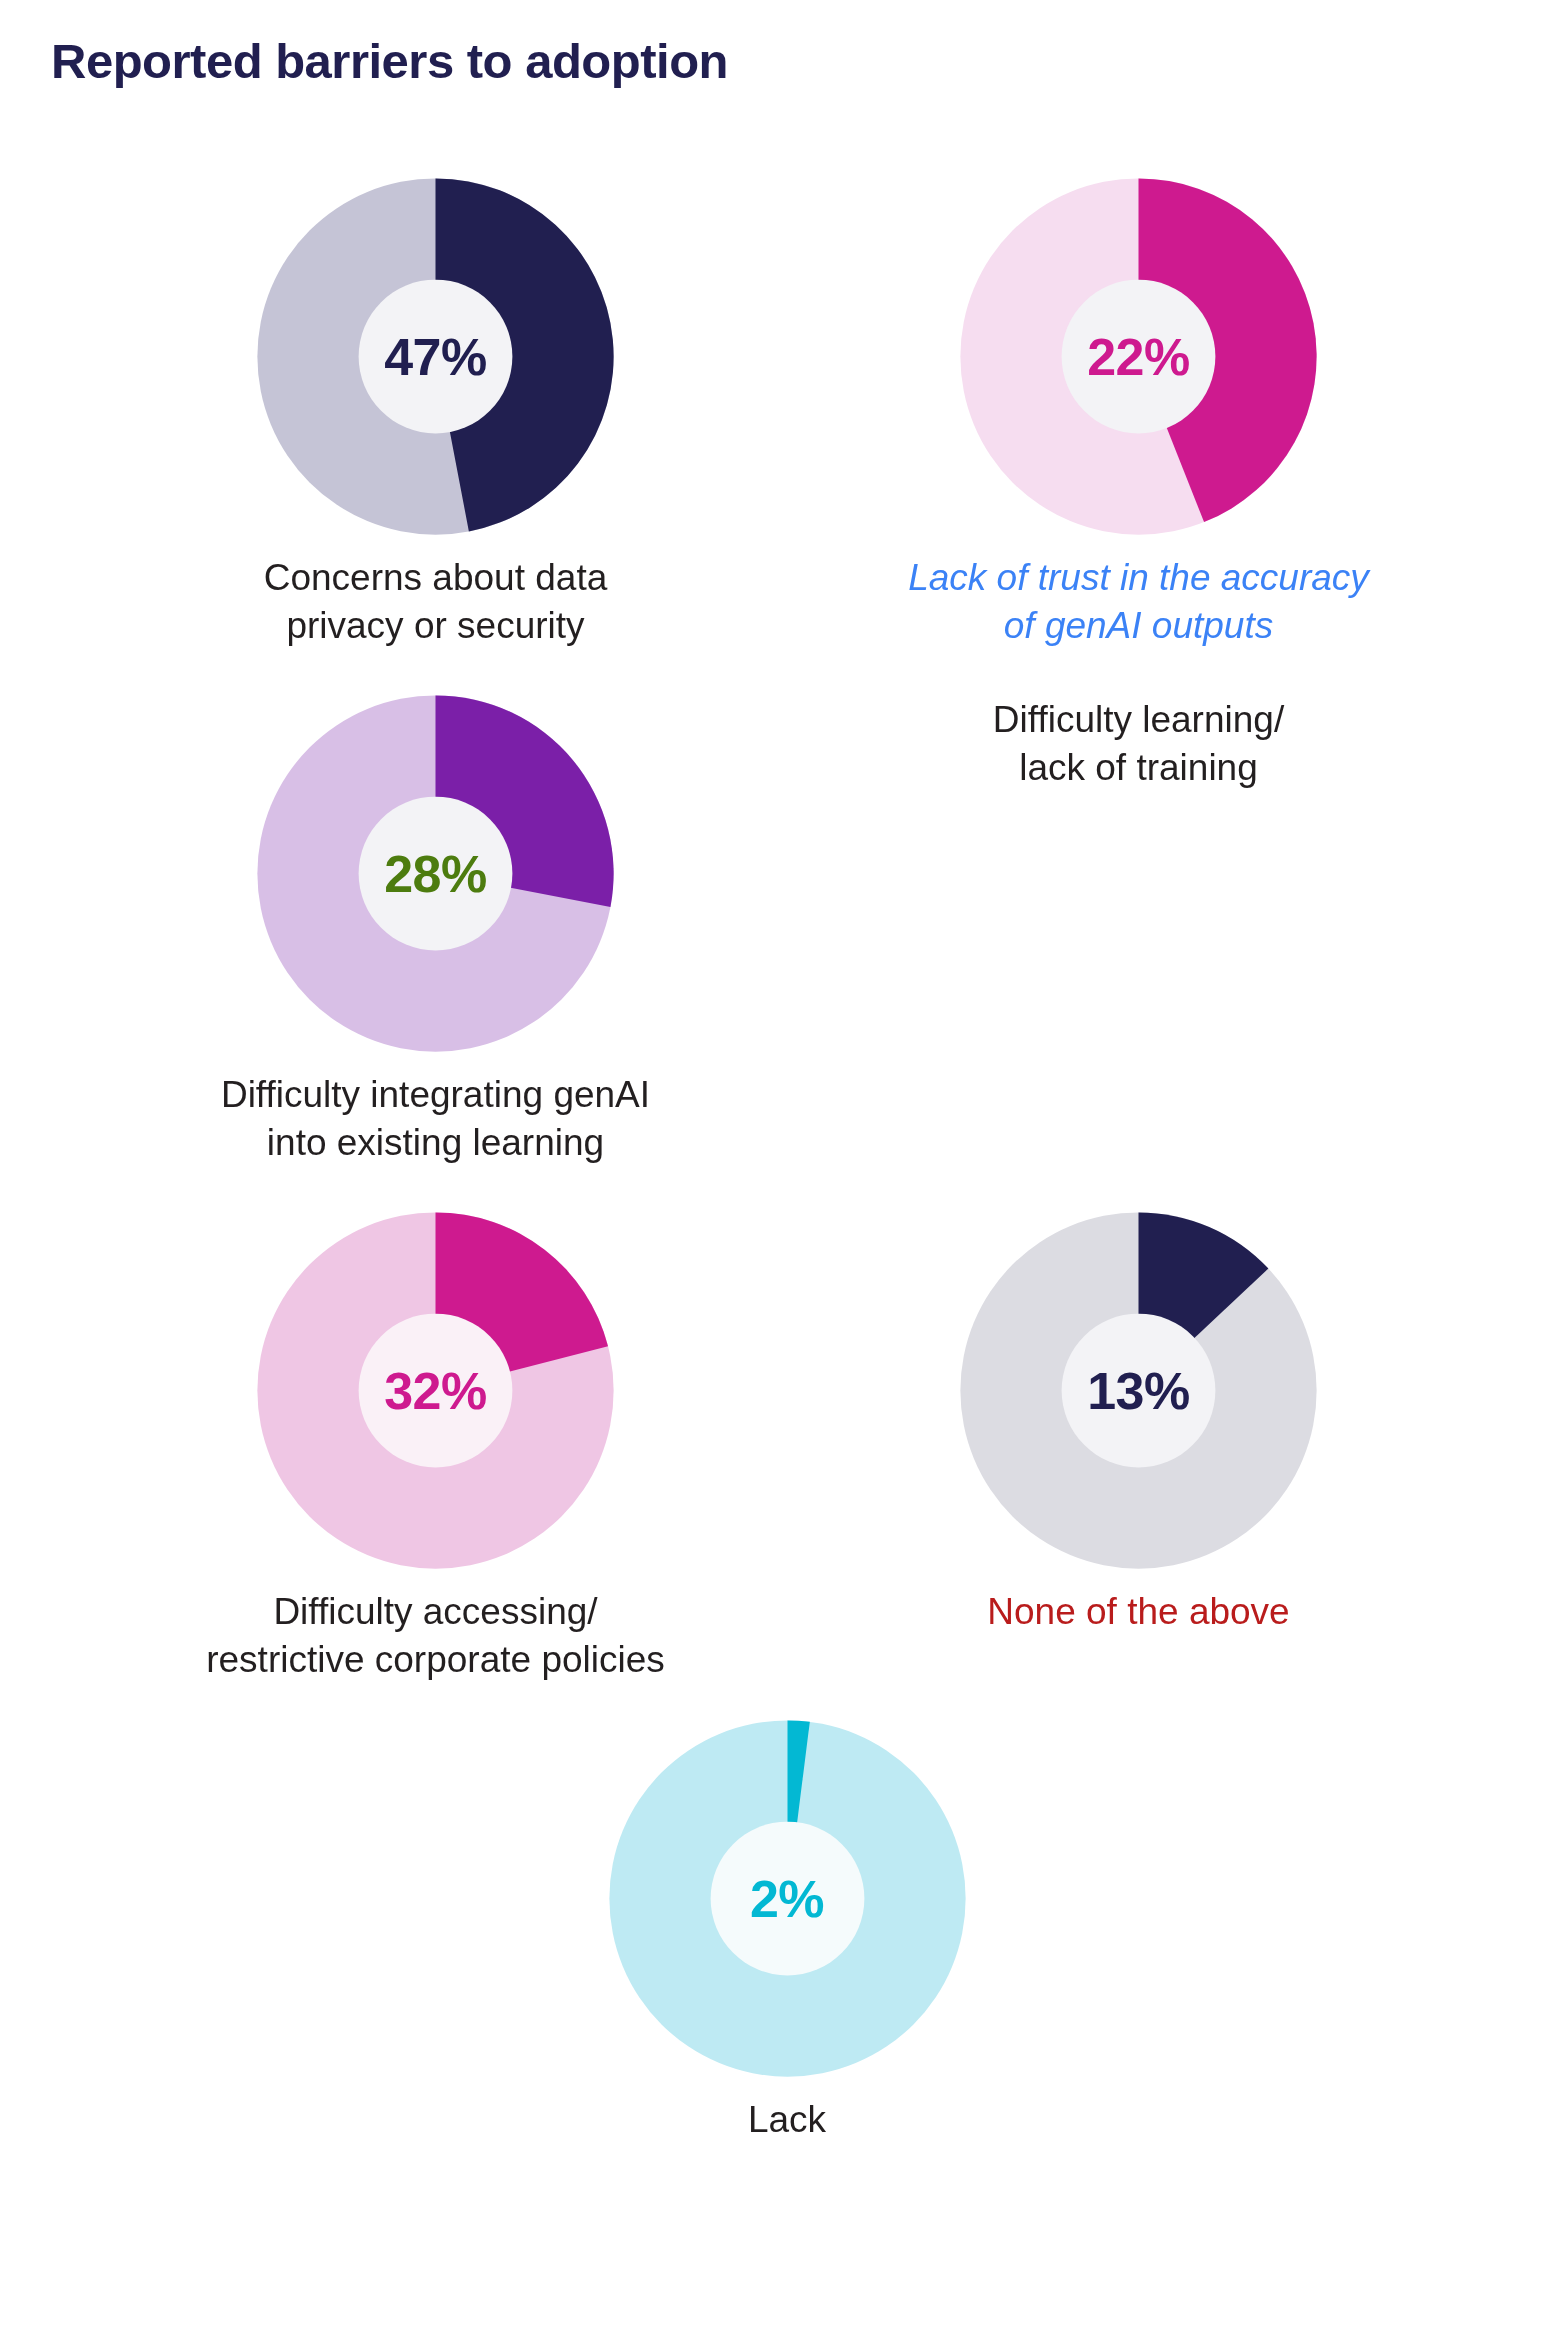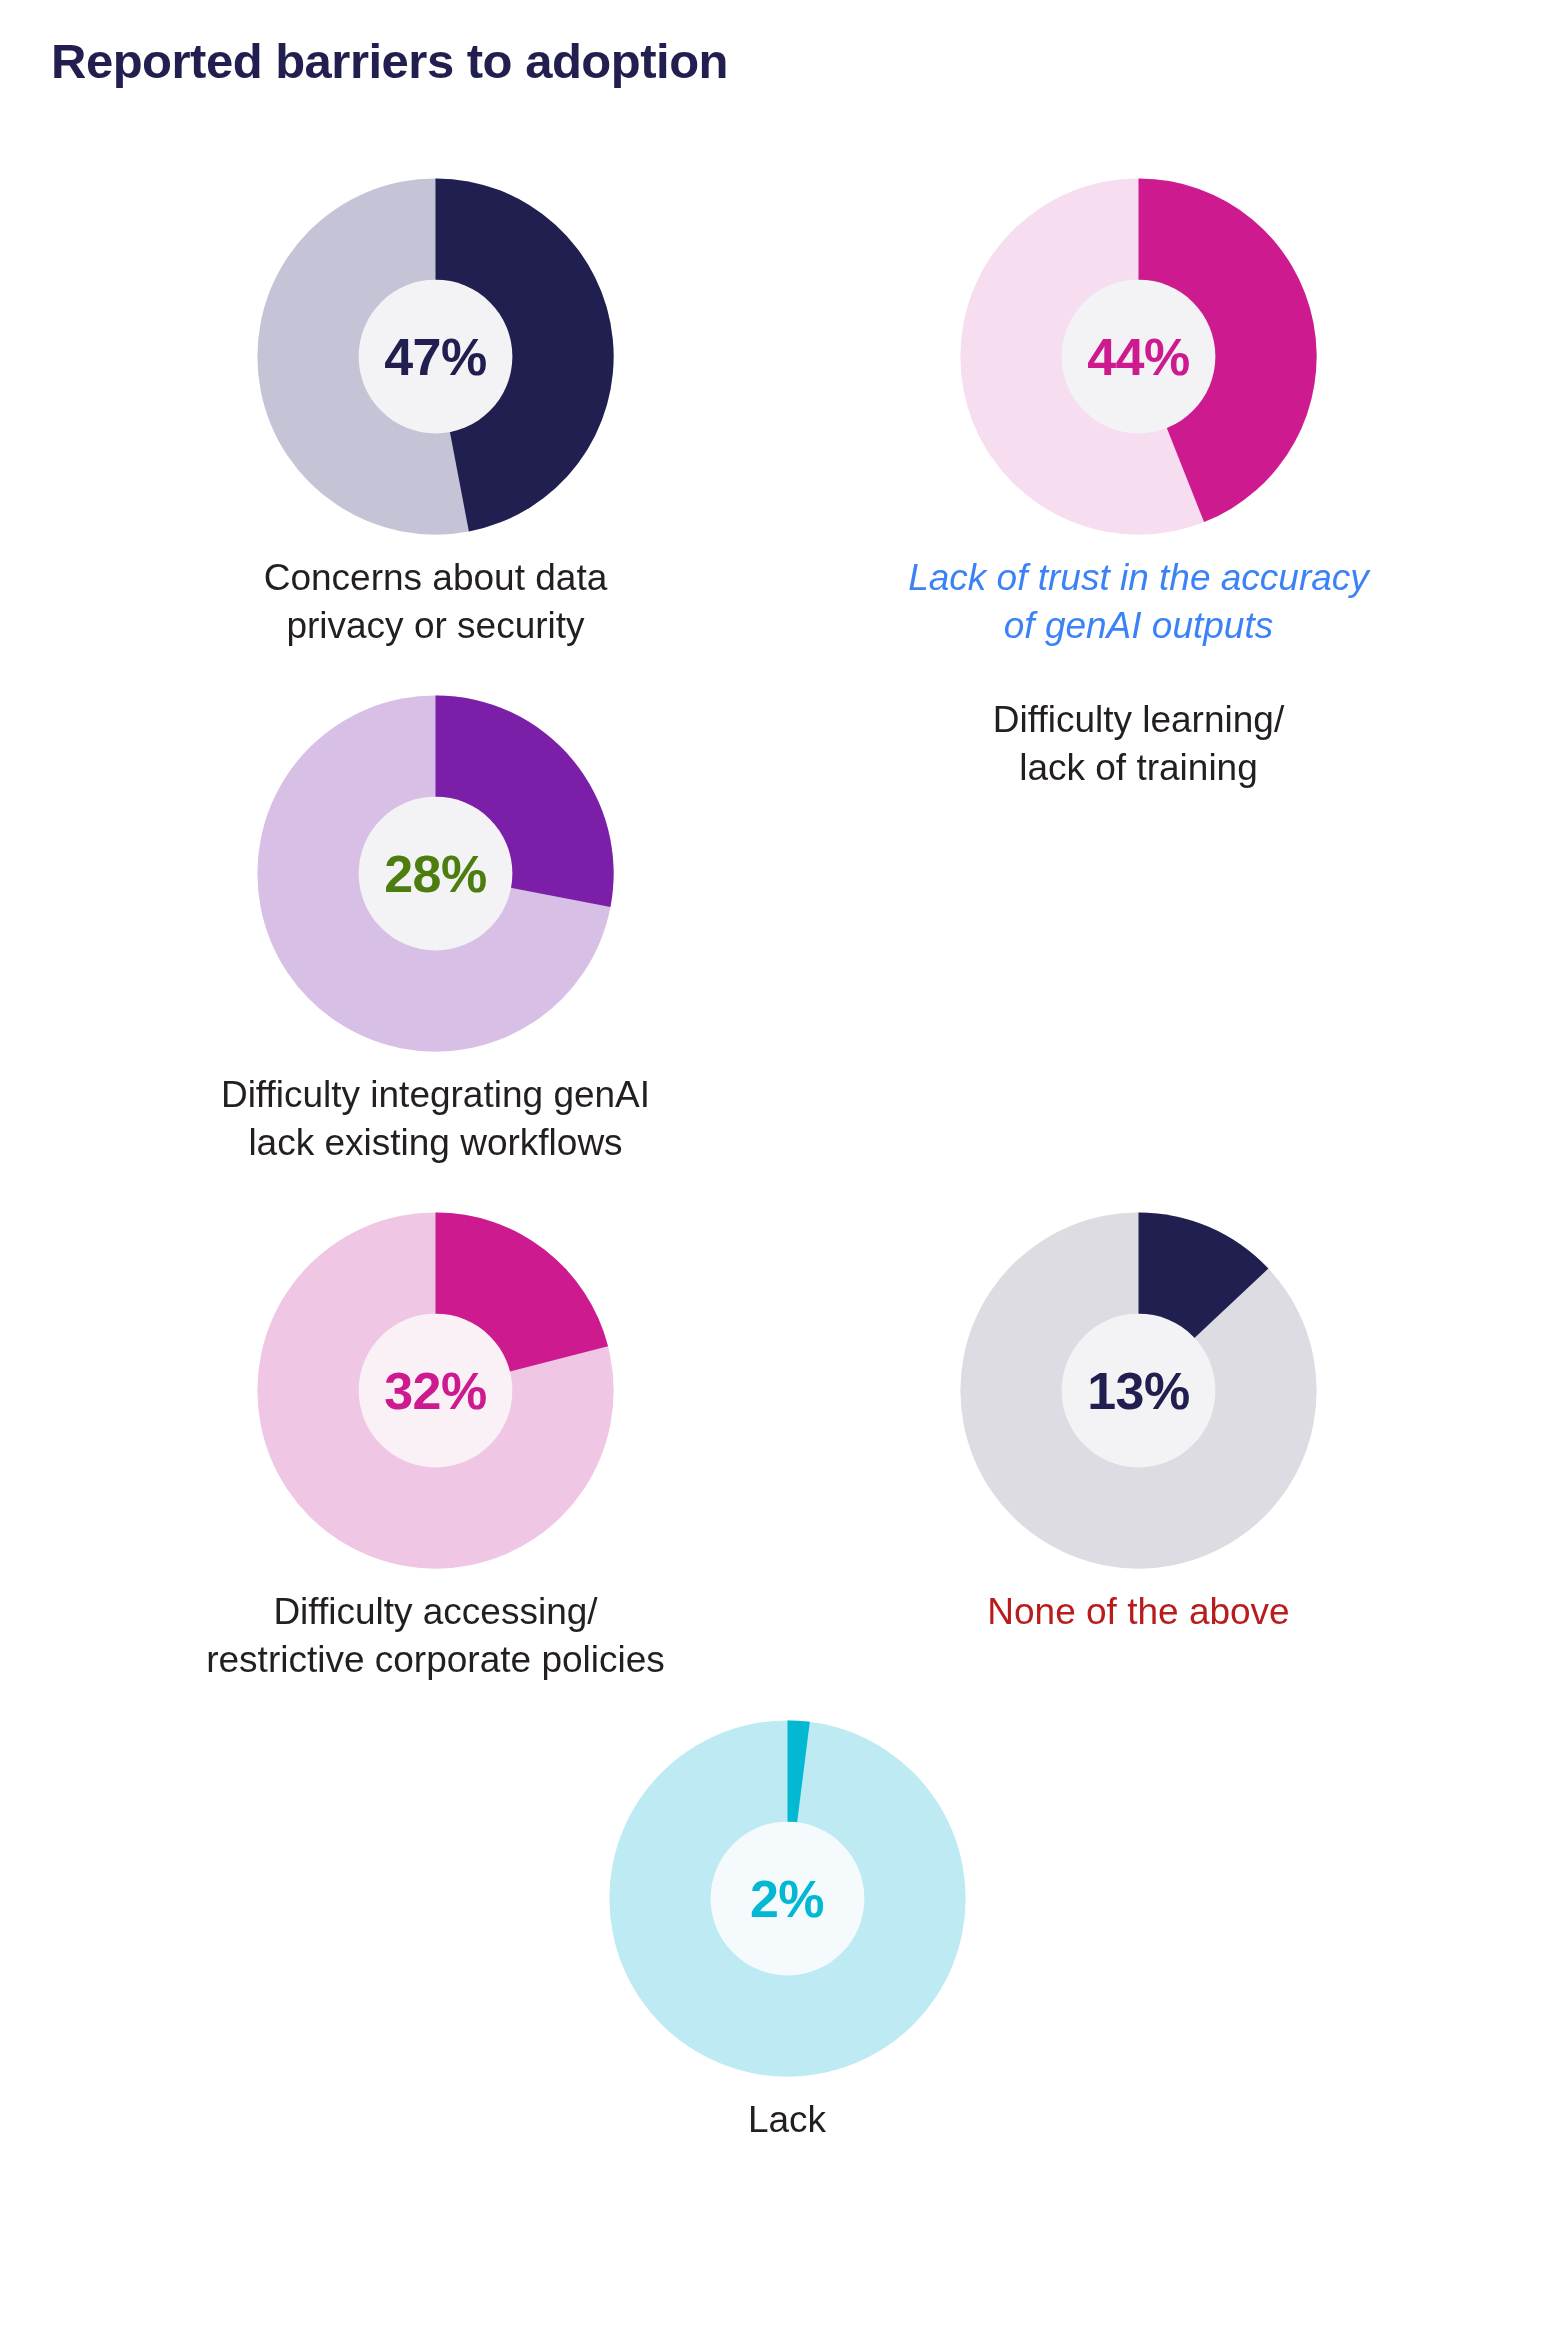--- a/index.html
+++ b/index.html
@@ -127,41 +127,41 @@
         <div class="donut-label" style="color: rgb(35, 31, 32);">Concerns about data
 privacy or security</div>
       </div>
       <div class="donut-card">
         <div class="donut-wrap">
           <svg class="donut-svg" viewBox="0 0 200 200">
               <circle cx="100" cy="100" r="95" fill="#F6DDF0"></circle>
               <path d="M 100 100 L 100 5 A 95 95 0 0 1 134.9718325050444 188.3287661593839 Z" fill="#CE1A8F"></path>
               <circle cx="100" cy="100" r="41" fill="#F3F3F6"></circle>
             </svg>
-          <div class="donut-value" style="color: rgb(206, 26, 143);">44%</div>
+          <div class="donut-value" style="color: rgb(206, 26, 143);">22%</div>
         </div>
         <div class="donut-label" style="color: #3b82f6; font-style: italic;">Lack of trust in the accuracy
 of genAI outputs</div>
       </div>
     </div>
 
     <div class="row-gap-1"></div>
 
     <div class="chart-row row-2">
       <div class="donut-card">
         <div class="donut-wrap">
           <svg class="donut-svg" viewBox="0 0 200 200">
               <circle cx="100" cy="100" r="95" fill="#D8BFE6"></circle>
               <path d="M 100 100 L 100 5 A 95 95 0 0 1 193.31728881922544 117.80122488564386 Z" fill="#7B1FA8"></path>
               <circle cx="100" cy="100" r="41" fill="#F3F3F6"></circle>
             </svg>
           <div class="donut-value" style="color: #4d7c0f;">28%</div>
         </div>
         <div class="donut-label" style="color: rgb(35, 31, 32);">Difficulty integrating genAI
-lack existing  workflows</div>
+into existing  learning</div>
       </div>
       <div class="donut-card">
         <div class="donut-label" style="color: rgb(35, 31, 32);">Difficulty learning/
 lack of training</div>
       </div>
     </div>
 
     <div class="row-gap-2"></div>
 
     <div class="chart-row row-3">

